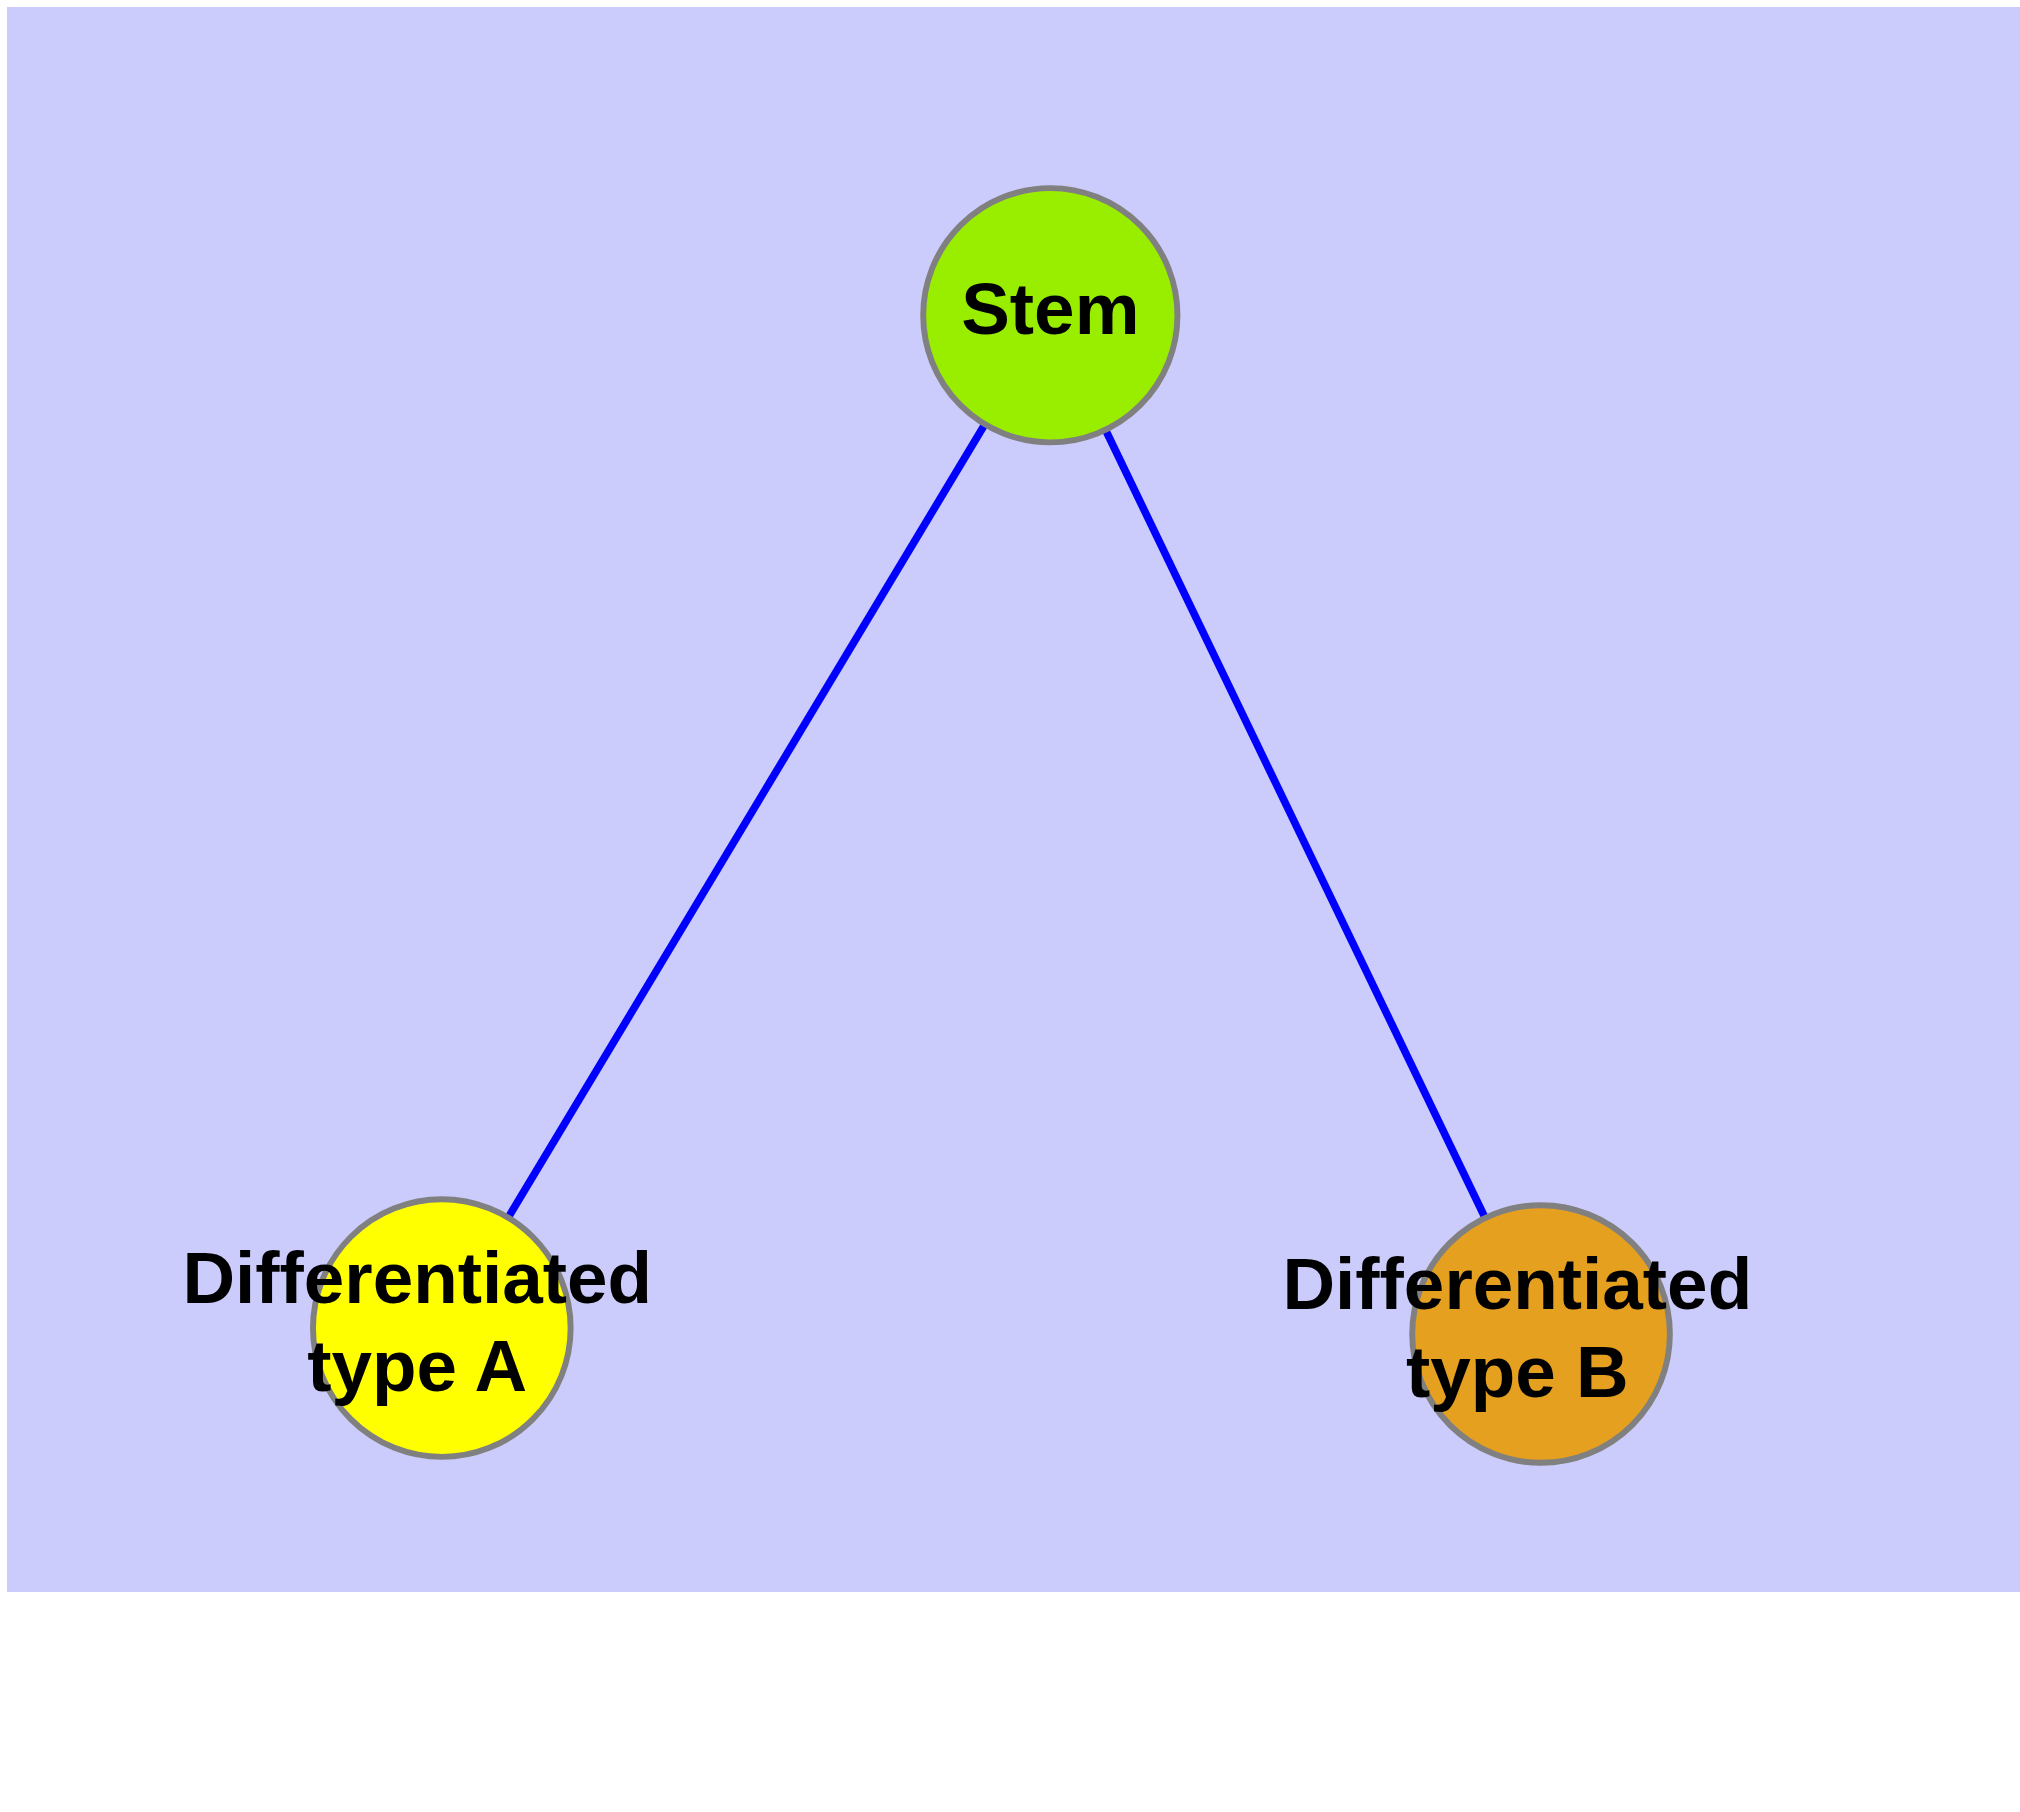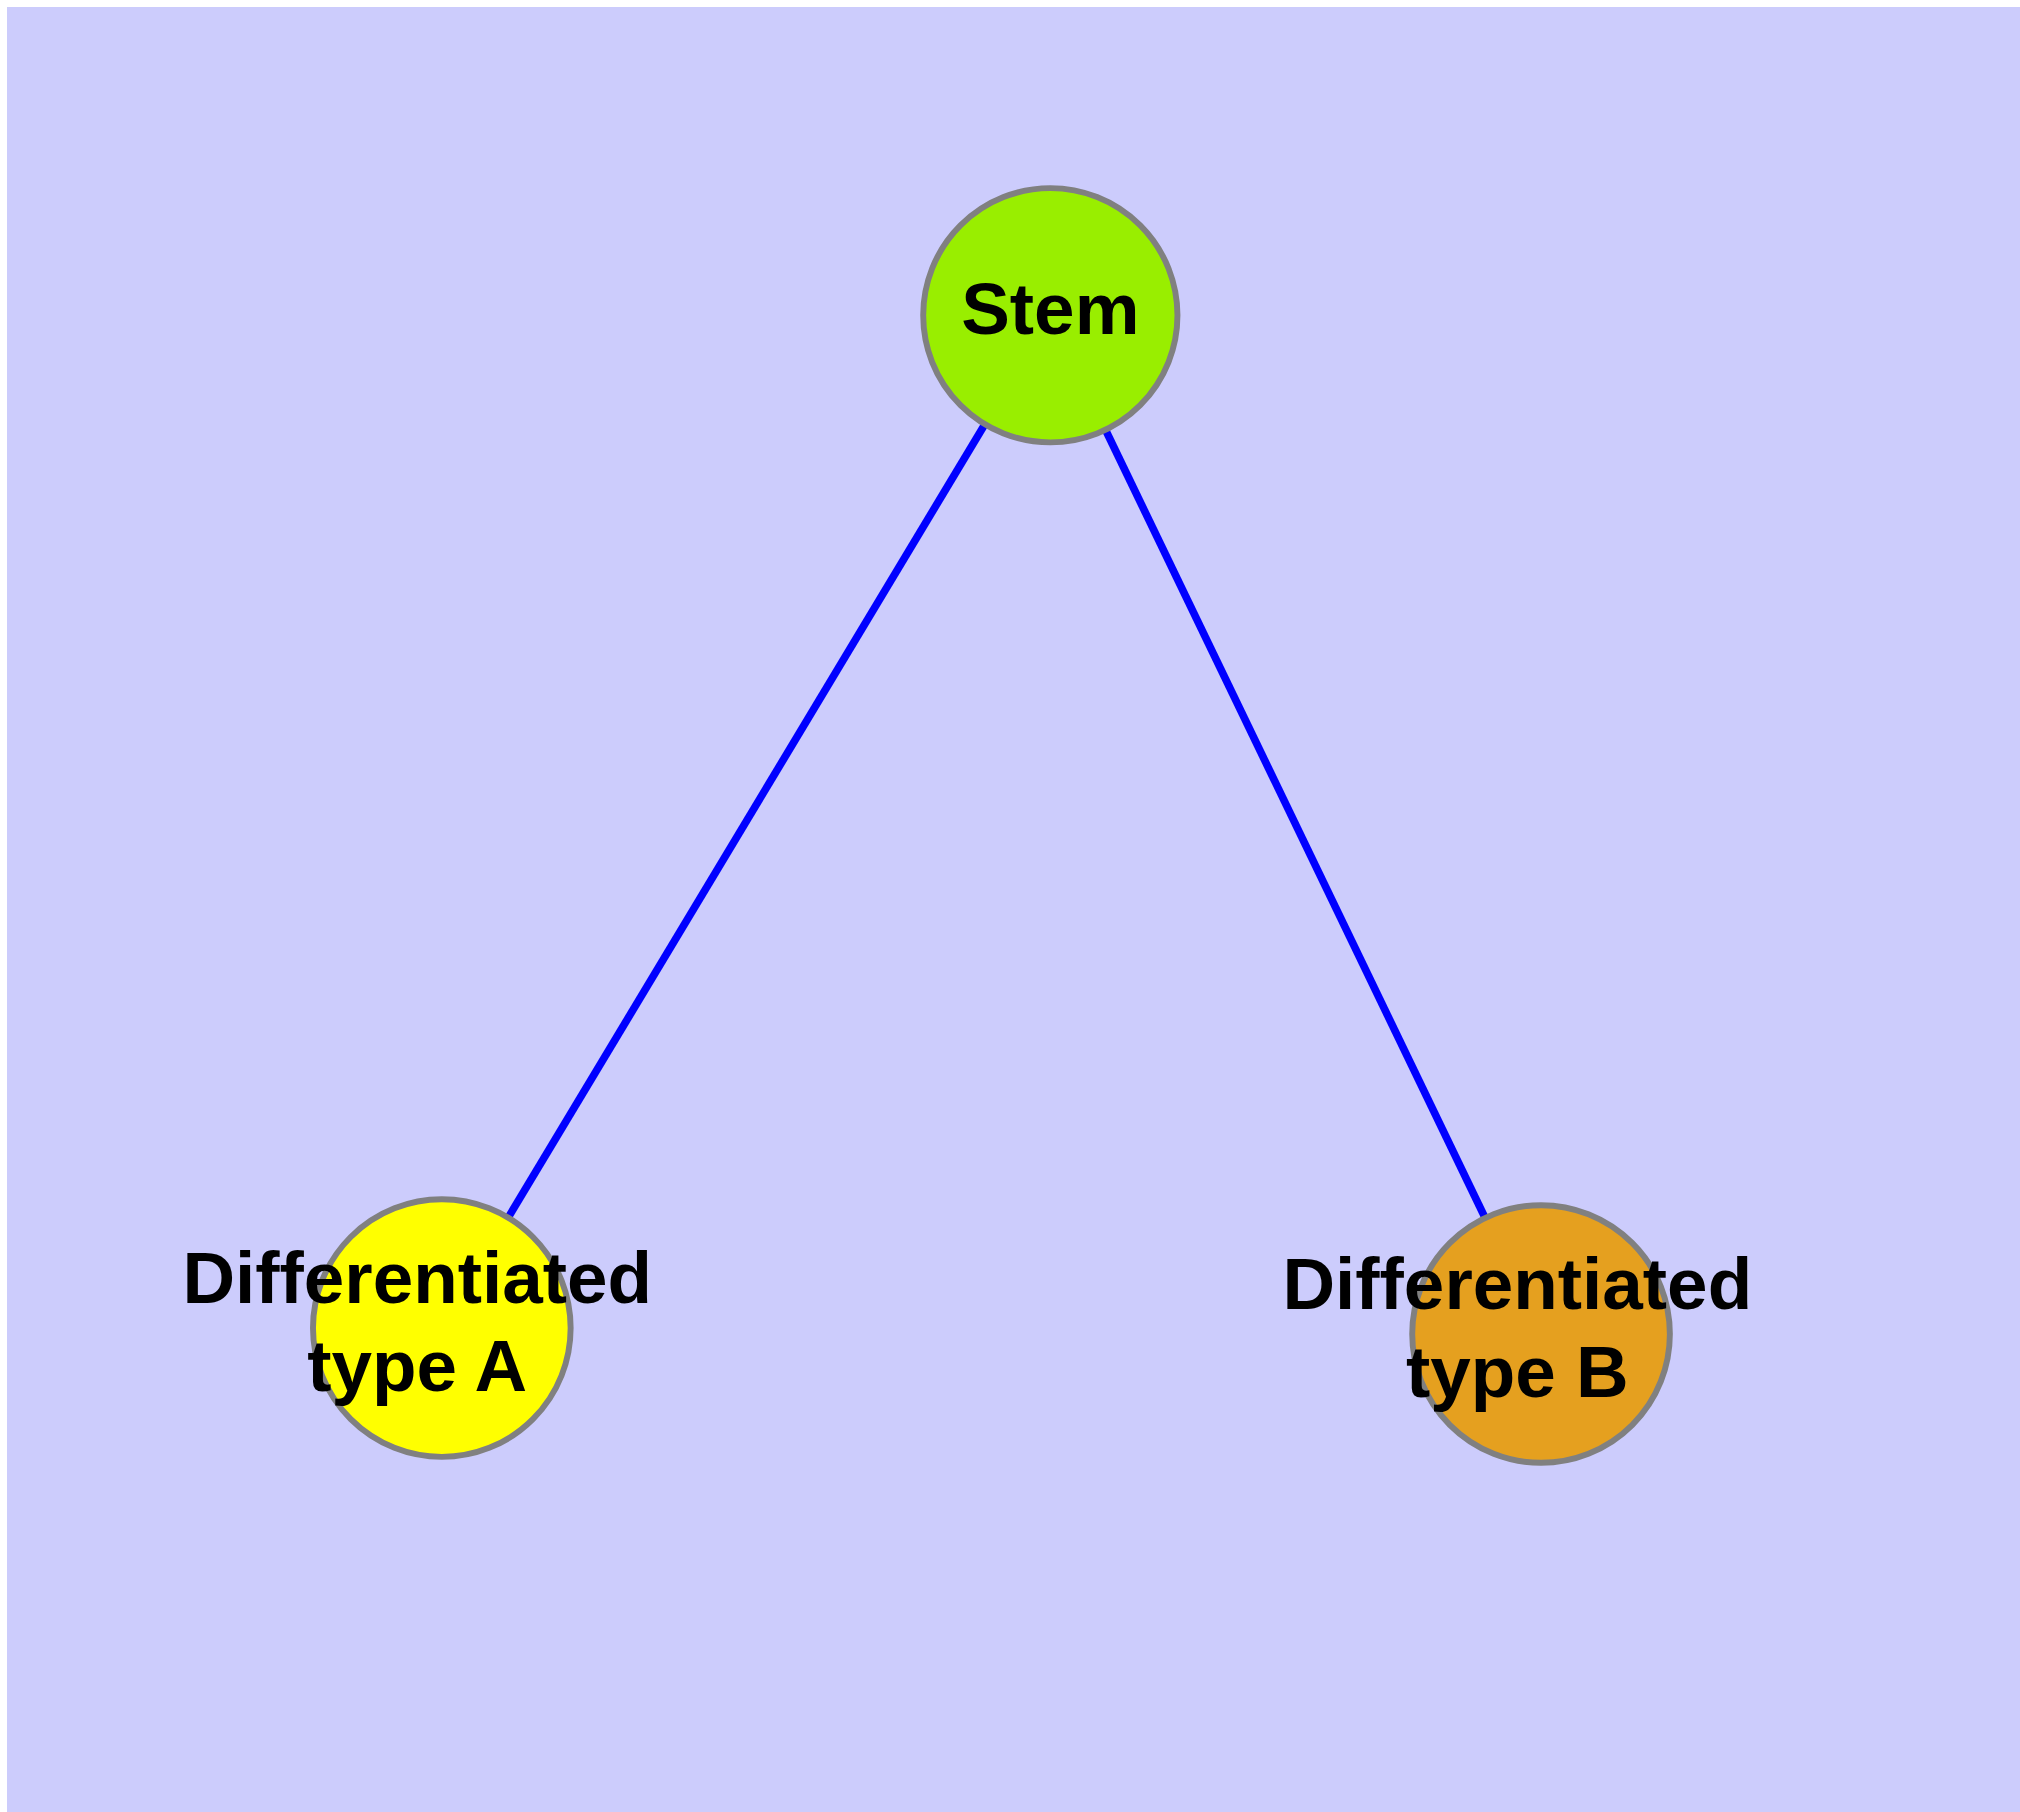--- a/index.html
+++ b/index.html
@@ -47,21 +47,21 @@
     font-weight: bold;
     font-size: 86px;
     text-anchor: middle;
     dominant-baseline: middle;
     white-space: pre;
   }
 </style>
 </head>
 <body>
 
-<div id="canvas" style="width: 2021px; height: 1812px; background: rgb(255, 255, 255);">
+<div id="canvas" style="width: 2021px; height: 1592px; background: rgb(255, 255, 255);">
   <div id="plot-area" style="background: rgb(204, 204, 252);"></div>
 
   <svg id="graph-svg" viewBox="0 0 2384 2138">
 
     <g>
       <line class="edge-line" x1="1239" y1="372" x2="521" y2="1567" stroke="#0000ff"></line>
       <line class="edge-line" x1="1239" y1="372" x2="1818" y2="1574" stroke="#0000ff"></line>
     </g>
 
     <g>

